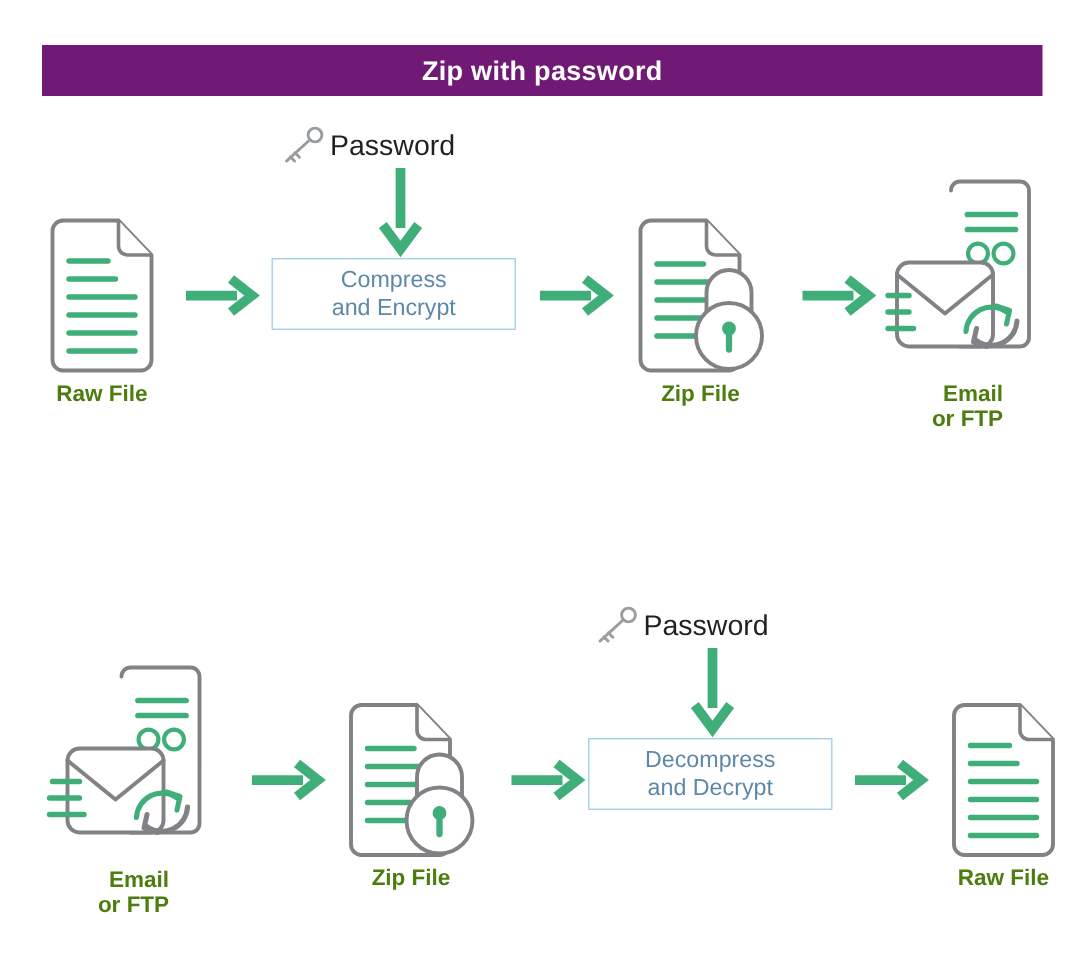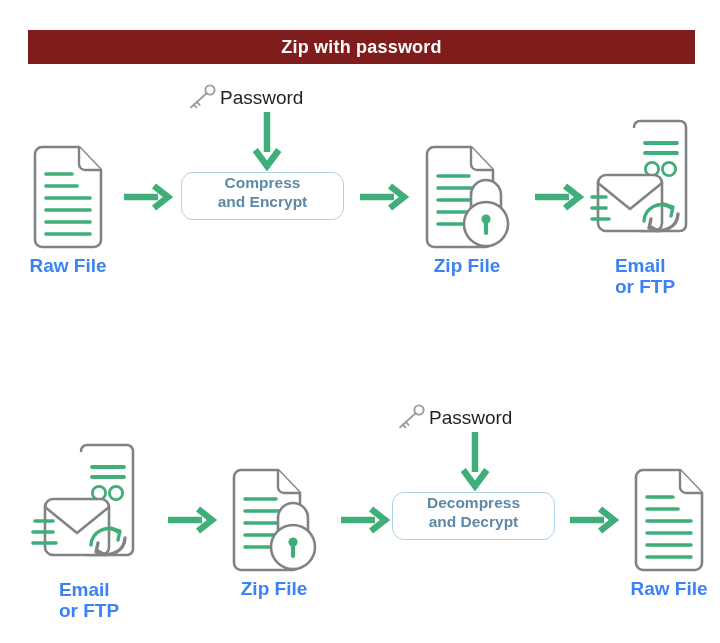--- a/index.html
+++ b/index.html
@@ -21,21 +21,21 @@
   .section {
     position: absolute;
     left: 0;
     width: 720px;
   }
   .banner {
     position: absolute;
     left: 28px;
     width: 667px;
     height: 34px;
-    background: #7f1d1d;
+    background: #701a75;
     display: flex;
     align-items: center;
     justify-content: center;
   }
   .banner-text {
     color: #ffffff;
     font-size: 18px;
     font-weight: bold;
     letter-spacing: .2px;
     line-height: 1;
@@ -51,39 +51,39 @@
 
   
   .node {
     position: absolute;
     display: flex;
     flex-direction: column;
     align-items: center;
   }
   .node-label {
     margin-top: 6px;
-    font-size: 19px;
+    font-size: 15px;
     font-weight: bold;
-    color: #3b82f6;
-    text-align: left;
+    color: #4d7c0f;
+    text-align: right;
     line-height: 1.12;
     white-space: pre-line;
   }
 
   
   .pill {
     position: absolute;
     box-sizing: border-box;
     border: 1.6px solid #a8d4ea;
-    border-radius: 12px;
+    border-radius: 0;
     background: #ffffff;
     display: flex;
+    align-items: center;
     justify-content: center;
     text-align: center;
-    font-weight: bold;
   }
   .pill-text {
     color: #5d89a8;
     font-size: 15.5px;
     line-height: 1.25;
     white-space: pre-line;
   }
 
   
   .pw {

